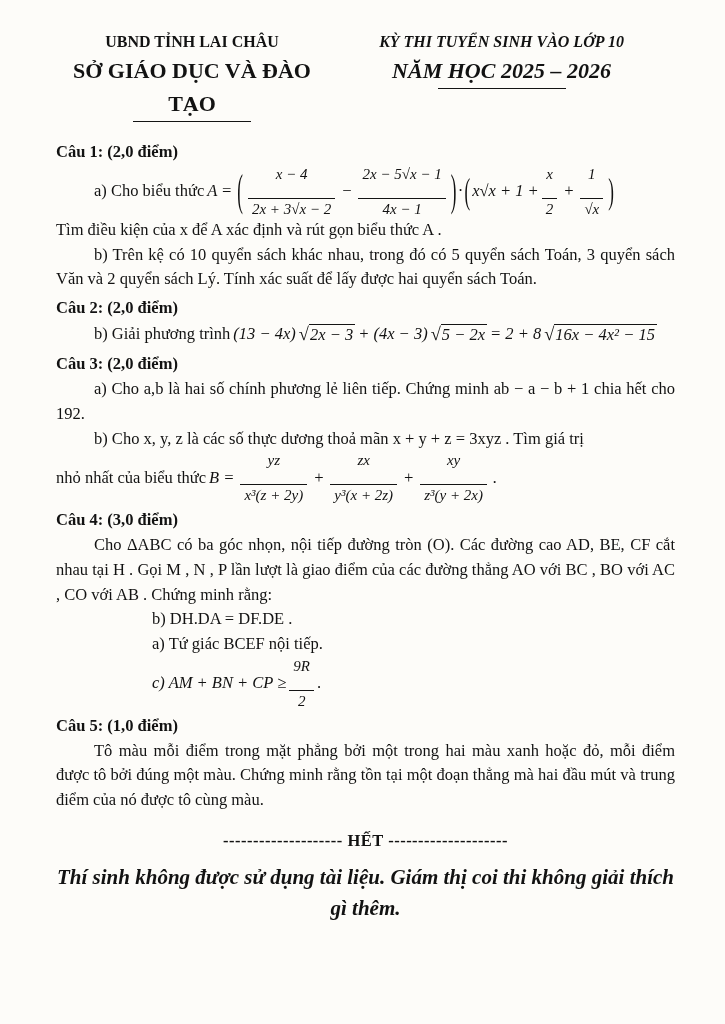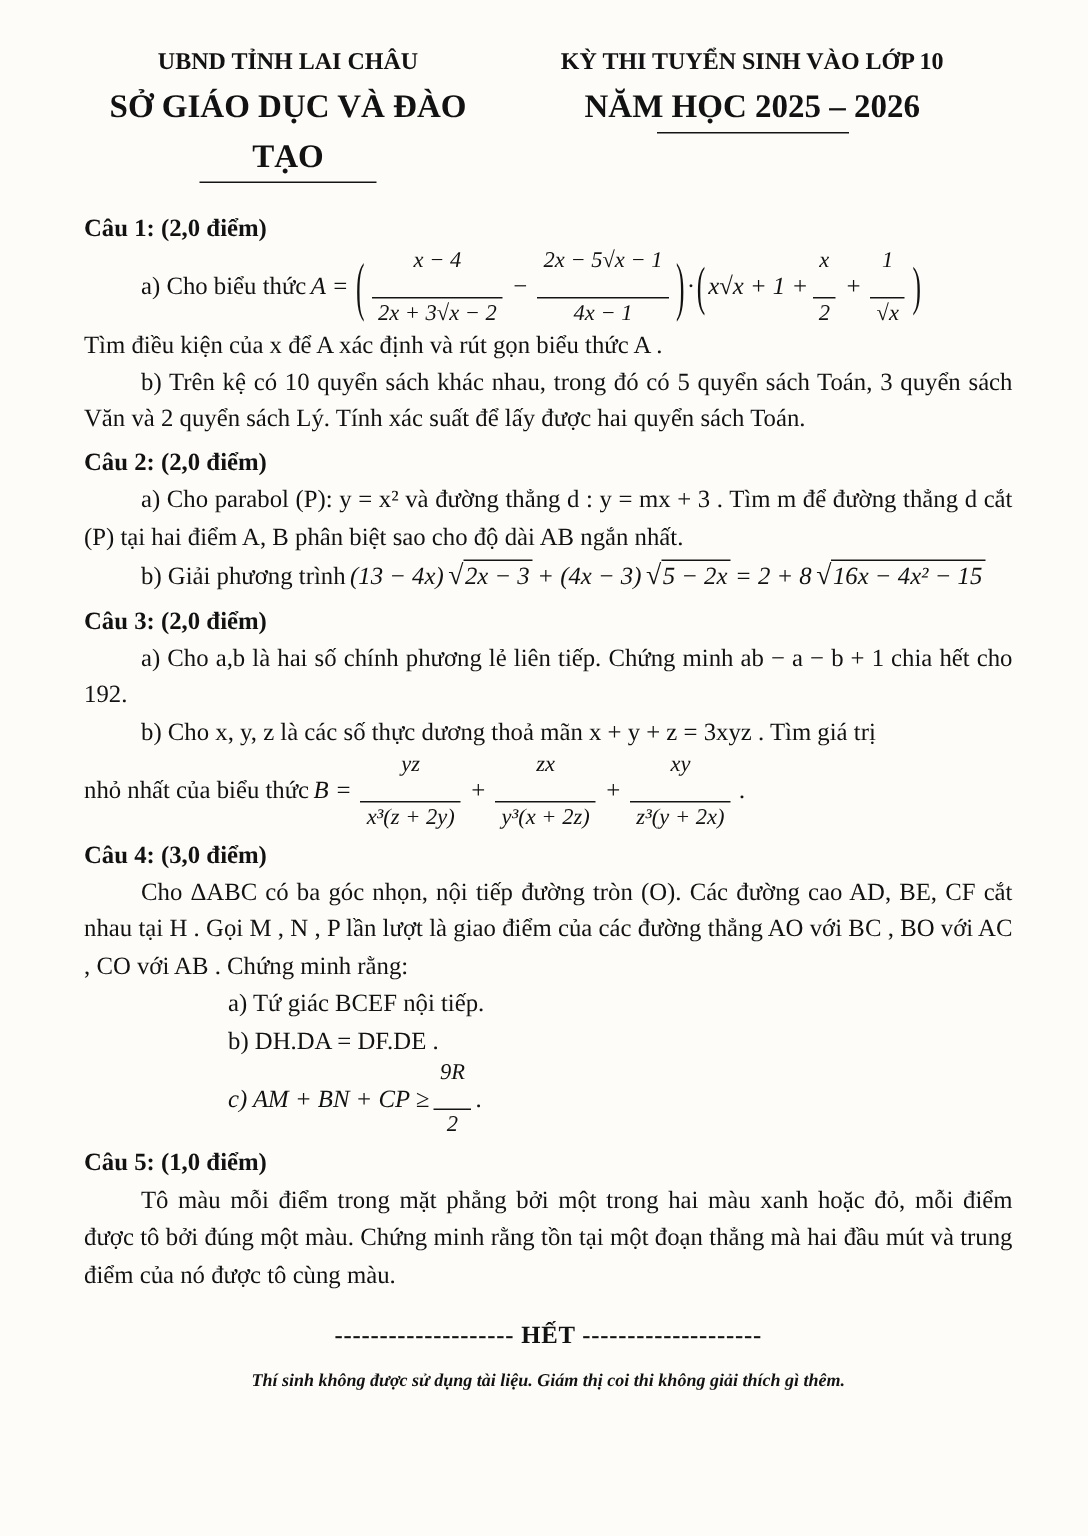--- a/index.html
+++ b/index.html
@@ -15,21 +15,21 @@
     box-sizing:border-box;
     padding:30px 50px 20px 56px;
     overflow:hidden;
   }
   .bold { font-weight:bold; }
   .bi { font-weight:bold; font-style:italic; }
 
   
   .header-row { display:flex; }
   .hdr-left { width:272px; text-align:center; }
-  .hdr-right { flex:1; text-align:center; }
+  .hdr-right { flex:1; text-align:center;font-style:italic; }
   .hdr-l1 { font-weight:bold; font-size:16px; }
   .hdr-l2 { font-weight:bold; font-size:22px; }
   .hdr-rule { border-bottom:1.6px solid #141414; margin:1px auto 0; }
   .rule-left { width:118px; }
   .rule-right { width:128px; }
 
   
   .subheader-row { display:flex; margin-top:14px; }
   .box-col { width:272px; }
   .exam-box {
@@ -67,21 +67,21 @@
   .paren { display:inline-block; transform:scaleY(2.55); transform-origin:center;
            font-size:17px; font-weight:400; margin:0 2px; font-style:normal; }
   .paren.sm { transform:scaleY(2.1); }
 
   
   .li { margin-left:96px; text-align:left; }
   .mrow.li-row { margin-left:96px; }
 
   
   .end-line { text-align:center; font-weight:bold; margin-top:16px; letter-spacing:.5px; }
-  .foot-note { text-align:center; font-weight:bold; font-style:italic; margin-top:8px; font-size:12px; }
+  .foot-note { text-align:center; font-weight:bold; font-style:italic; margin-top:8px; font-size:21px; }
 </style>
 </head>
 <body>
 
 <div class="page">
 
   <div class="header-row">
     <div class="hdr-left">
       <div class="hdr-l1">UBND TỈNH LAI CHÂU</div>
       <div class="hdr-l2">SỞ GIÁO DỤC VÀ ĐÀO TẠO</div>
@@ -123,21 +123,20 @@
     <span class="frac">
       <span class="num">1</span>
       <span class="den">√x</span>
     </span>
     <span class="paren sm">)</span>
   </div>
   <div class="para">Tìm điều kiện của x để A xác định và rút gọn biểu thức A .</div>
   <div class="para ind">b) Trên kệ có 10 quyển sách khác nhau, trong đó có 5 quyển sách Toán, 3 quyển sách Văn và 2 quyển sách Lý. Tính xác suất để lấy được hai quyển sách Toán.</div>
 
   <div class="sec-title">Câu 2: (2,0 điểm)</div>
-  <div class="para ind">a) Cho parabol (P): y = x² và đường thẳng d : y = mx + 3 . Tìm m để đường thẳng d cắt (P) tại hai điểm A, B phân biệt sao cho độ dài AB ngắn nhất.</div>
   <div class="mrow ind2">
     <span>b) Giải phương trình</span>
     <span class="m gap">(13 − 4x)</span>
     <span class="sqrt"><span class="rad">2x − 3</span></span>
     <span class="m gap">+ (4x − 3)</span>
     <span class="sqrt"><span class="rad">5 − 2x</span></span>
     <span class="m gap">= 2 + 8</span>
     <span class="sqrt"><span class="rad">16x − 4x² − 15</span></span>
   </div>
 
@@ -159,22 +158,22 @@
     <span class="m gap">+</span>
     <span class="frac">
       <span class="num">xy</span>
       <span class="den">z³(y + 2x)</span>
     </span>
     <span class="m gap">.</span>
   </div>
 
   <div class="sec-title">Câu 4: (3,0 điểm)</div>
   <div class="para ind">Cho ΔABC có ba góc nhọn, nội tiếp đường tròn (O). Các đường cao AD, BE, CF cắt nhau tại H . Gọi M , N , P lần lượt là giao điểm của các đường thẳng AO với BC , BO với AC , CO với AB . Chứng minh rằng:</div>
+  <div class="li">b) DH.DA = DF.DE .</div>
   <div class="li">a) Tứ giác BCEF nội tiếp.</div>
-  <div class="li">b) DH.DA = DF.DE .</div>
   <div class="mrow li-row">
     <span class="m">c) AM + BN + CP ≥</span>
     <span class="frac">
       <span class="num">9R</span>
       <span class="den">2</span>
     </span>
     <span>.</span>
   </div>
 
   <div class="sec-title">Câu 5: (1,0 điểm)</div>

